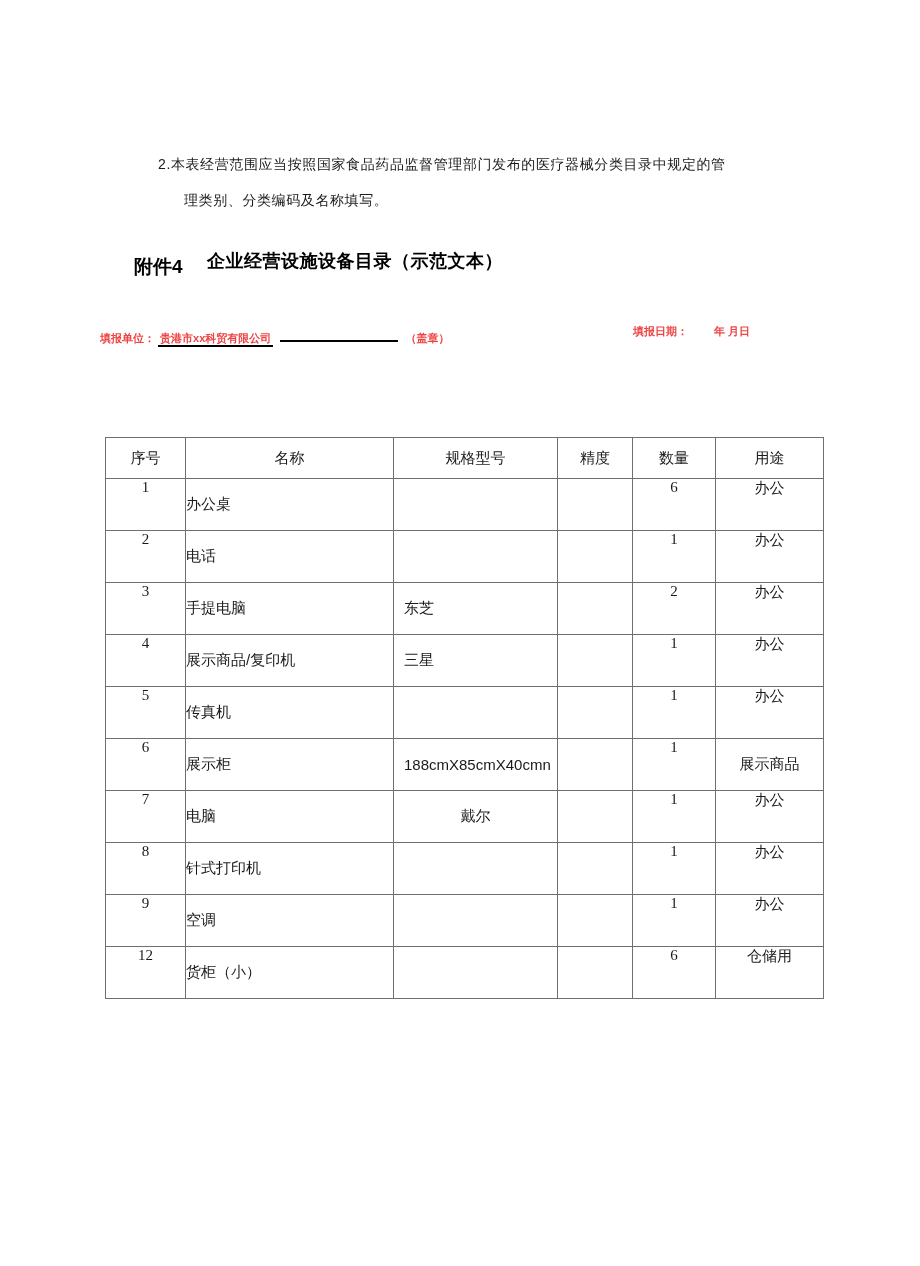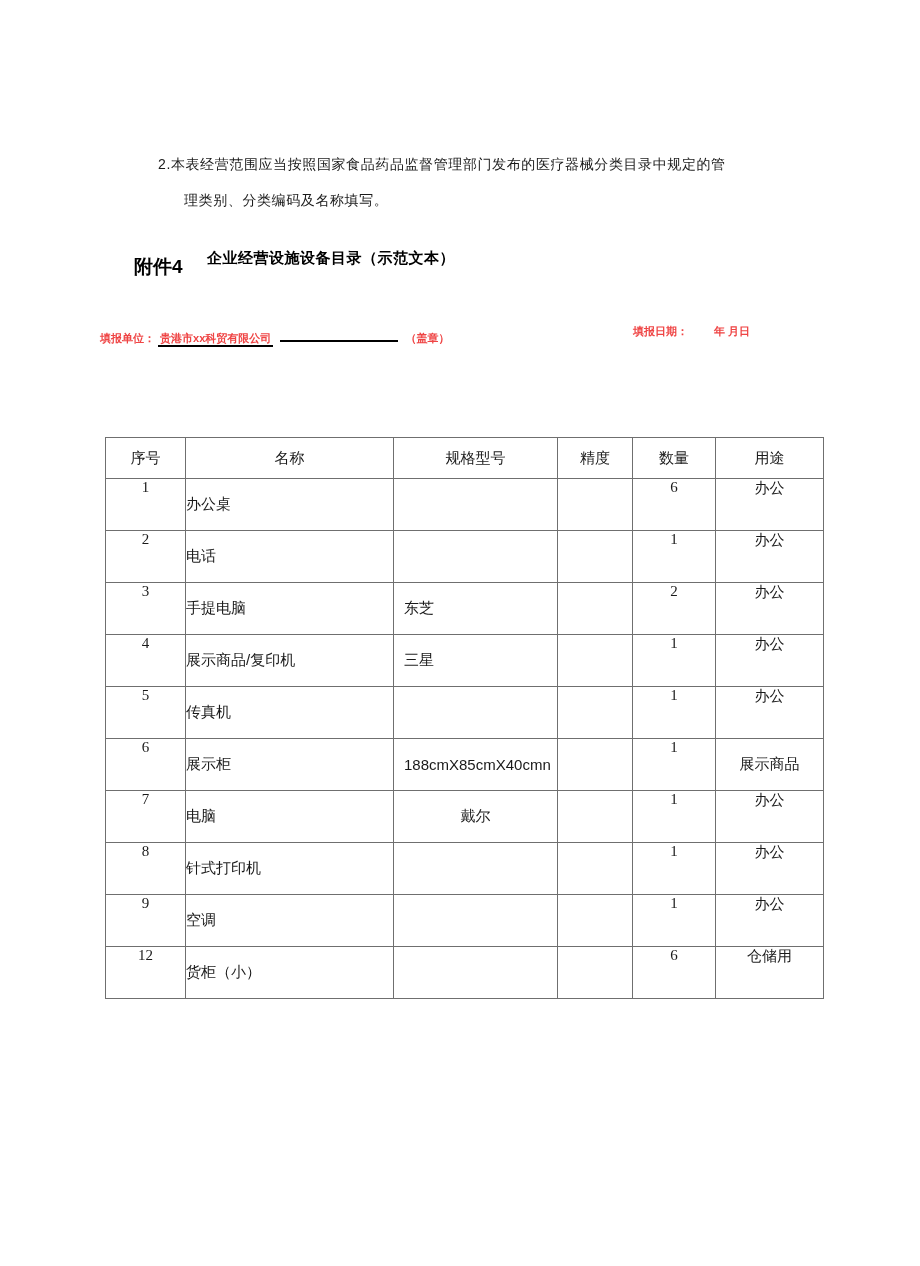--- a/index.html
+++ b/index.html
@@ -28,21 +28,21 @@
 
   
   .attachment-label {
     position:absolute; left:100px; top:254px;
     font-size:19px; font-weight:bold; color:#000;
     white-space:nowrap;
     margin-left:34px;
   }
   .page-title {
     position:absolute; left:207px; top:249px;
-    font-size:15px; font-weight:bold; color:#000;
+    font-size:18px; font-weight:bold; color:#000;
     letter-spacing:0.5px; white-space:nowrap;
   }
 
   
   .form-line {
     position:absolute; left:100px; top:324px; width:740px;
     font-size:11px; font-weight:bold; color:#ef4444;
     white-space:nowrap;
   }
   .unit-value {

